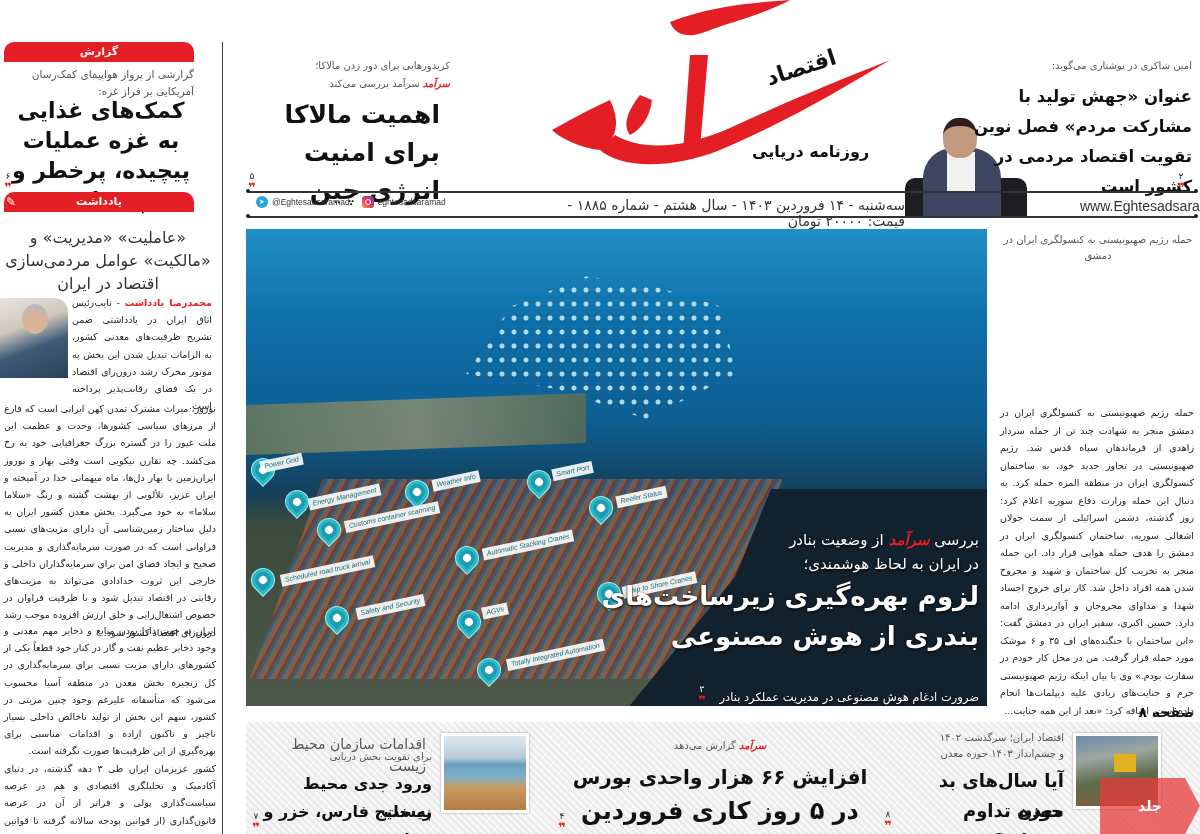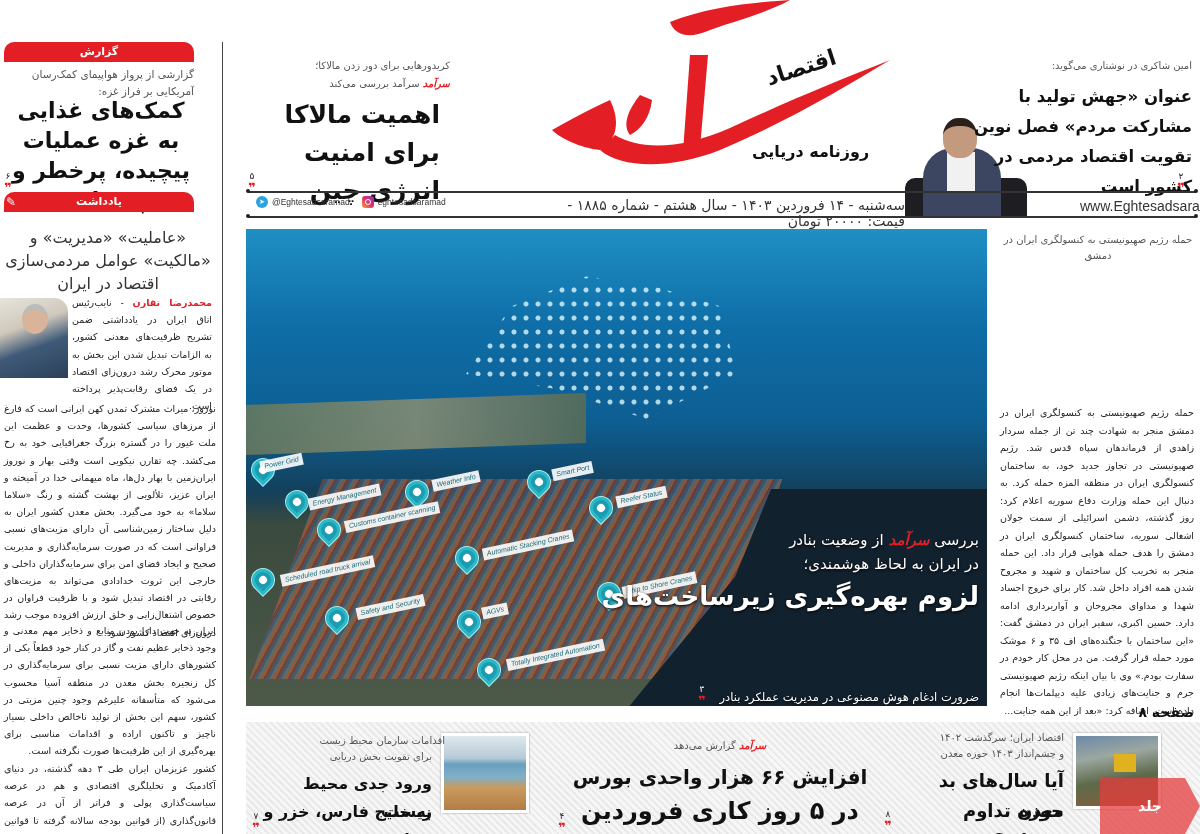--- a/index.html
+++ b/index.html
@@ -52,21 +52,21 @@
   </div>
   <div class="sec-bar" style="top:192px;">یادداشت</div>
   <div class="abs" style="left:6px;top:195px;color:#fff;font-size:12px;">✎</div>
 
   <div class="abs" style="left:4px;top:226px;width:208px;font-size:16px;line-height:23px;text-align:center;color:#333;">«عاملیت» «مدیریت» و «مالکیت» عوامل مردمی‌سازی اقتصاد در ایران</div>
 
   <div class="abs" style="left:0;top:298px;width:68px;height:80px;background:linear-gradient(160deg,#e8e4dc 0%,#cfc8bb 35%,#3f5a78 60%,#2b4058 100%);border-radius:0 14px 0 0;overflow:hidden">
     <div style="position:absolute;left:22px;top:6px;width:26px;height:30px;border-radius:50%;background:#d9b39a;border-top:6px solid #bbb"></div>
   </div>
   <div class="abs body-text" style="left:72px;top:294px;width:140px;">
-    <span class="red" style="font-weight:bold">محمدرضا تقارن</span><span> - نایب‌رئیس</span>
+    <span class="red" style="font-weight:bold">محمدرضا یادداشت</span><span> - نایب‌رئیس</span>
     <span>اتاق ایران در یادداشتی ضمن تشریح ظرفیت‌های معدنی کشور، به الزامات تبدیل شدن این بخش به موتور محرک رشد درون‌زای اقتصاد در یک فضای رقابت‌پذیر پرداخته است.</span>
   </div>
   <div class="abs body-text" style="left:4px;top:400px;width:212px;">نوروز، میراث مشترک تمدن کهن ایرانی است که فارغ از مرزهای سیاسی کشورها، وحدت و عظمت این ملت غیور را در گستره بزرگ جغرافیایی خود به رخ می‌کشد. چه تقارن نیکویی است وقتی بهار و نوروز ایران‌زمین با بهار دل‌ها، ماه میهمانی خدا در آمیخته و ایران عزیز، تلألویی از بهشت گشته و رنگ «سلاما سلاما» به خود می‌گیرد. بخش معدن کشور ایران به دلیل ساختار زمین‌شناسی آن دارای مزیت‌های نسبی فراوانی است که در صورت سرمایه‌گذاری و مدیریت صحیح و ایجاد فضای امن برای سرمایه‌گذاران داخلی و خارجی این ثروت خدادادی می‌تواند به مزیت‌های رقابتی در اقتصاد تبدیل شود و با ظرفیت فراوان در خصوص اشتغال‌زایی و خلق ارزش افزوده موجب رشد درون‌زای اقتصاد کشور شود.</div>
   <div class="abs body-text" style="left:4px;top:622px;width:212px;">ایران به جهت دارا بودن منابع و ذخایر مهم معدنی و وجود ذخایر عظیم نفت و گاز در کنار خود قطعاً یکی از کشورهای دارای مزیت نسبی برای سرمایه‌گذاری در کل زنجیره بخش معدن در منطقه آسیا محسوب می‌شود که متأسفانه علیرغم وجود چنین مزیتی در کشور، سهم این بخش از تولید ناخالص داخلی بسیار ناچیز و تاکنون اراده و اقدامات مناسبی برای بهره‌گیری از این ظرفیت‌ها صورت نگرفته است.</div>
   <div class="abs body-text" style="left:4px;top:760px;width:212px;">کشور عزیزمان ایران طی ۳ دهه گذشته، در دنیای آکادمیک و تحلیلگری اقتصادی و هم در عرصه سیاست‌گذاری پولی و فراتر از آن در عرصه قانون‌گذاری (از قوانین بودجه سالانه گرفته تا قوانین برنامه توسعه پنج‌ساله و...</div>
 
   <div class="vrule"></div>
 
   <div class="abs kicker" style="left:250px;top:58px;width:200px;font-size:10px;">کریدورهایی برای دور زدن مالاکا؛</div>
   <div class="abs kicker" style="left:250px;top:76px;width:200px;font-size:10px;">
@@ -150,20 +150,21 @@
     <div class="pin" style="left:232px;top:430px"></div>
     <div class="tag" style="left:260px;top:420px">Totally Integrated Automation</div>
 
     <div class="hero-text" style="top:302px;font-size:15px;">
       <span>بررسی</span>
       <span class="red" style="font-style:italic;font-weight:bold;text-shadow:none">سرآمد</span>
       <span>از وضعیت بنادر</span>
     </div>
     <div class="hero-text" style="top:326px;font-size:15px;">در ایران به لحاظ هوشمندی؛</div>
     <div class="hero-text" style="top:352px;font-size:26px;font-weight:bold;">لزوم بهره‌گیری زیرساخت‌های</div>
+    <div class="hero-text" style="top:392px;font-size:26px;font-weight:bold;">بندری از هوش مصنوعی</div>
     <div class="hero-text" style="top:442px;font-size:11.5px;margin-top:19px;">ضرورت ادغام هوش مصنوعی در مدیریت عملکرد بنادر</div>
     <div class="abs" style="left:452px;top:456px;">
       <div class="pgnum" style="color:#fff">۳</div>
       <div class="quote">❞</div>
     </div>
   </div>
 
   <div class="abs kicker" style="left:1000px;top:232px;width:196px;font-size:10px;text-align:center;">حمله رژیم صهیونیستی به کنسولگری ایران در دمشق</div>
   <div class="abs body-text" style="left:1000px;top:404px;width:194px;font-size:9.5px;line-height:17.5px;">حمله رژیم صهیونیستی به کنسولگری ایران در دمشق منجر به شهادت چند تن از جمله سردار زاهدی از فرماندهان سپاه قدس شد. رژیم صهیونیستی در تجاوز جدید خود، به ساختمان کنسولگری ایران در منطقه المزه حمله کرد. به دنبال این حمله وزارت دفاع سوریه اعلام کرد: روز گذشته، دشمن اسرائیلی از سمت جولان اشغالی سوریه، ساختمان کنسولگری ایران در دمشق را هدف حمله هوایی قرار داد. این حمله منجر به تخریب کل ساختمان و شهید و مجروح شدن همه افراد داخل شد. کار برای خروج اجساد شهدا و مداوای مجروحان و آواربرداری ادامه دارد. حسین اکبری، سفیر ایران در دمشق گفت: «این ساختمان با جنگنده‌های اف ۳۵ و ۶ موشک مورد حمله قرار گرفت. من در محل کار خودم در سفارت بودم.» وی با بیان اینکه رژیم صهیونیستی جرم و جنایت‌های زیادی علیه دیپلمات‌ها انجام داده است، اضافه کرد: «بعد از این همه جنایت...</div>
   <div class="abs" style="left:1000px;top:704px;width:194px;font-size:14px;font-weight:bold;text-align:right;">صفحه ۸</div>
@@ -187,21 +188,21 @@
     <span>گزارش می‌دهد</span>
   </div>
   <div class="abs headline" style="left:560px;top:760px;width:320px;font-size:20px;line-height:34px;text-align:center;">افزایش ۶۶ هزار واحدی بورس</div>
   <div class="abs headline" style="left:560px;top:794px;width:320px;font-size:24px;line-height:34px;text-align:center;">در ۵ روز کاری فروردین</div>
   <div class="abs" style="left:558px;top:812px;">
     <div class="pgnum">۴</div>
     <div class="quote">❞</div>
   </div>
 
   <div class="card-img" style="left:441px;top:733px;width:88px;height:80px;background:linear-gradient(180deg,#dfe9ee 0%,#b5cad6 30%,#6a9fbd 38%,#7eb0c9 55%,#c99a5e 70%,#b27d45 100%);"></div>
-  <div class="abs kicker" style="left:275px;top:733px;width:170px;font-size:10px;">اقدامات سازمان محیط زیست</div>
+  <div class="abs kicker" style="left:256px;top:733px;width:170px;font-size:14px;">اقدامات سازمان محیط زیست</div>
   <div class="abs kicker" style="left:262px;top:749px;width:170px;font-size:10px;">برای تقویت بخش دریایی</div>
   <div class="abs headline" style="left:258px;top:770px;width:174px;font-size:16px;line-height:28px;">ورود جدی محیط زیست</div>
   <div class="abs headline" style="left:258px;top:798px;width:174px;font-size:16px;line-height:28px;">به خلیج فارس، خزر و عمان</div>
   <div class="abs" style="left:252px;top:812px;">
     <div class="pgnum">۷</div>
     <div class="quote">❞</div>
   </div>
 
   <div class="watermark">جلد</div>
 </div>

